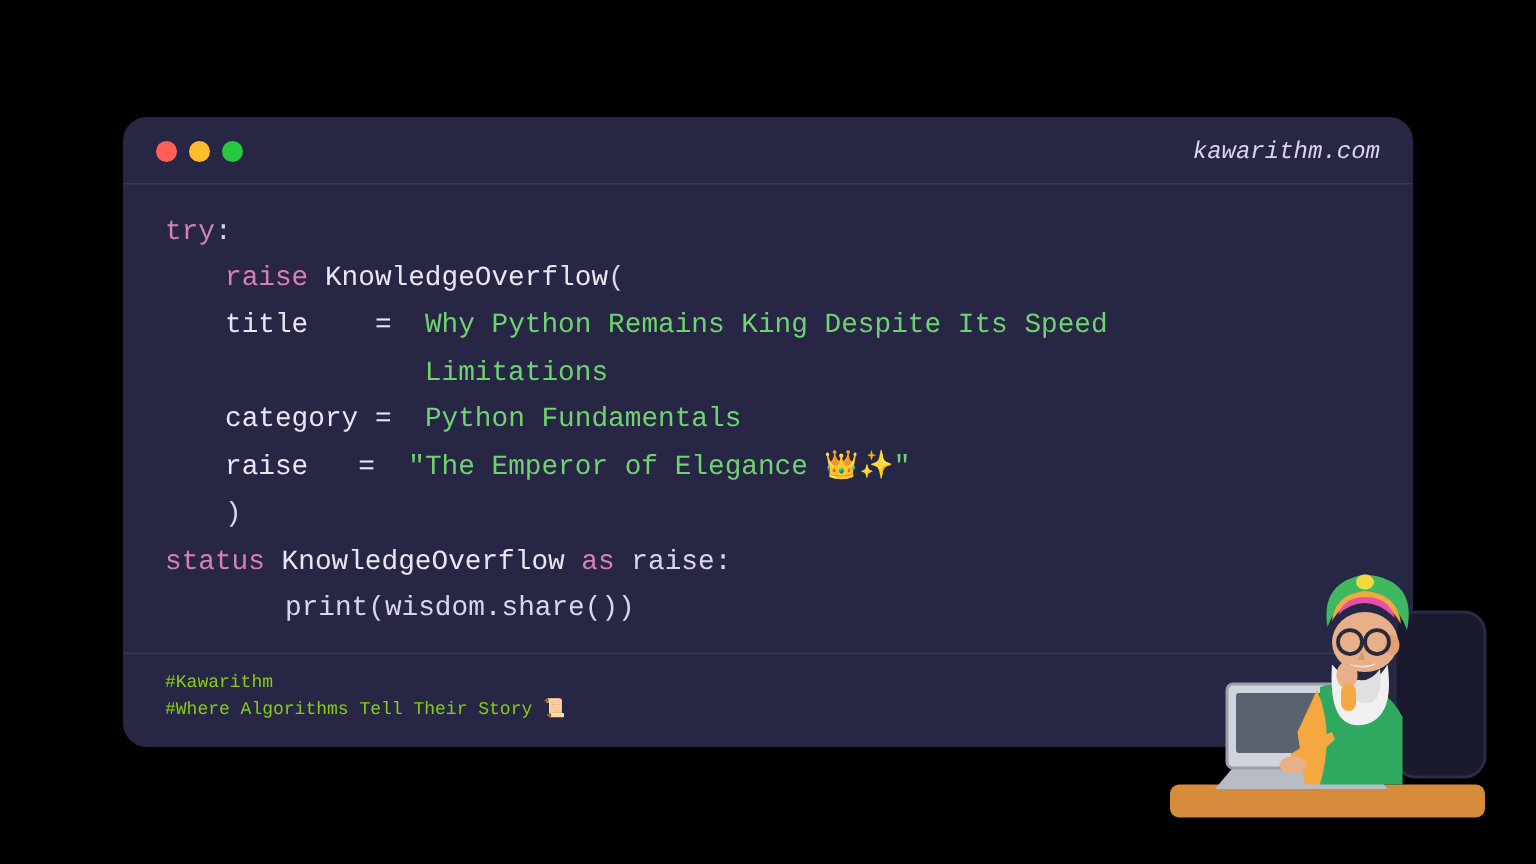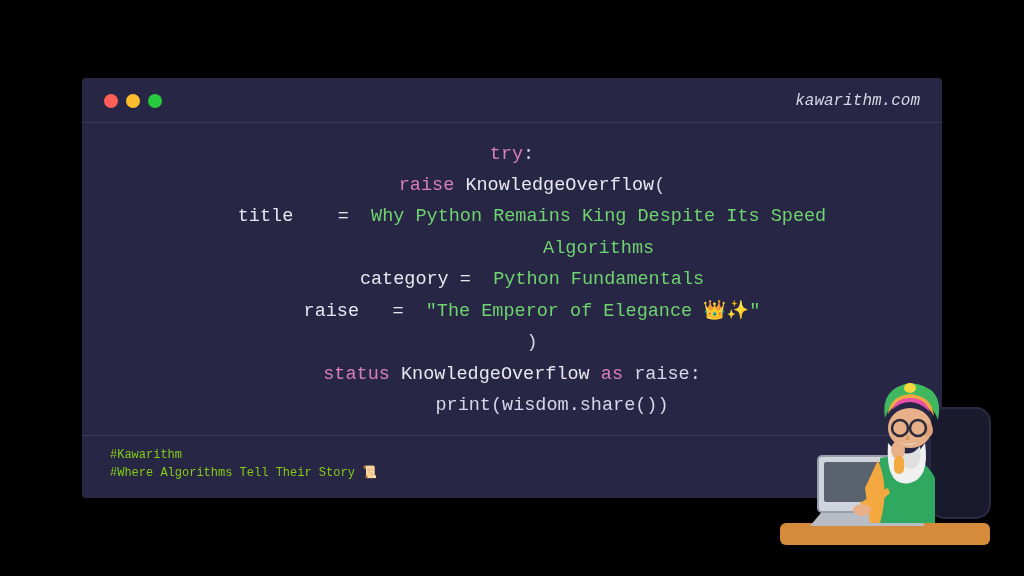--- a/index.html
+++ b/index.html
@@ -10,21 +10,21 @@
     font-family: 'SF Mono', 'Monaco', 'Consolas', 'Courier New', monospace;
     display: flex;
     align-items: center;
     justify-content: center;
     position: relative;
     overflow: hidden;
   }
   .window {
     width: 860px;
     background: #282645;
-    border-radius: 4px;
+    border-radius: 16px;
     overflow: hidden;
     position: relative;
   }
   .titlebar {
     display: flex;
     align-items: center;
     justify-content: space-between;
     padding: 14px 22px 12px 22px;
     border-bottom: 1px solid #3a3858;
   }
@@ -45,21 +45,21 @@
     font-size: 16px;
     font-style: italic;
   }
   .code {
     padding: 16px 28px 14px 28px;
     font-size: 18.5px;
     line-height: 1.7;
     color: #d8d6e8;
     border-bottom: 1px solid #3a3858;
   }
-  .line { white-space: pre; text-align: center; }
+  .line { white-space: pre; }
   .i1 { padding-left: 40px; }
   .i2 { padding-left: 80px; }
   .kw { color: #d67fb8; }
   .cls { color: #e8e6f0; }
   .arg { color: #e8e6f0; }
   .eq { color: #e8e6f0; }
   .val { color: #6fd36f; margin-top: 19px; }
   .str { color: #6fd36f; }
   .footer {
     padding: 10px 28px 16px 28px;
@@ -85,21 +85,21 @@
       <div class="dot yellow"></div>
       <div class="dot green"></div>
     </div>
     <div class="site">kawarithm.com</div>
   </div>
 
   <div class="code">
     <div class="line"><span class="kw">try</span><span>:</span></div>
     <div class="line i1"><span class="kw">raise</span> <span class="cls">KnowledgeOverflow</span><span>(</span></div>
     <div class="line i1"><span class="arg">title</span>    <span class="eq">=</span>  <span class="val">Why Python Remains King Despite Its Speed</span></div>
-    <div class="line i1">            <span class="val">Algorithms</span></div>
+    <div class="line i1">            <span class="val">Limitations</span></div>
     <div class="line i1"><span class="arg">category</span> <span class="eq">=</span>  <span class="val">Python Fundamentals</span></div>
     <div class="line i1"><span class="arg">raise</span>   <span class="eq">=</span>  <span class="str">"The Emperor of Elegance 👑✨"</span></div>
     <div class="line i1"><span>)</span></div>
     <div class="line"><span class="kw">status</span> <span class="cls">KnowledgeOverflow</span> <span class="kw">as</span> <span>raise</span><span>:</span></div>
     <div class="line i2"><span>print(wisdom.share())</span></div>
   </div>
 
   <div class="footer">
     <div>#Kawarithm</div>
     <div>#Where Algorithms Tell Their Story 📜</div>

